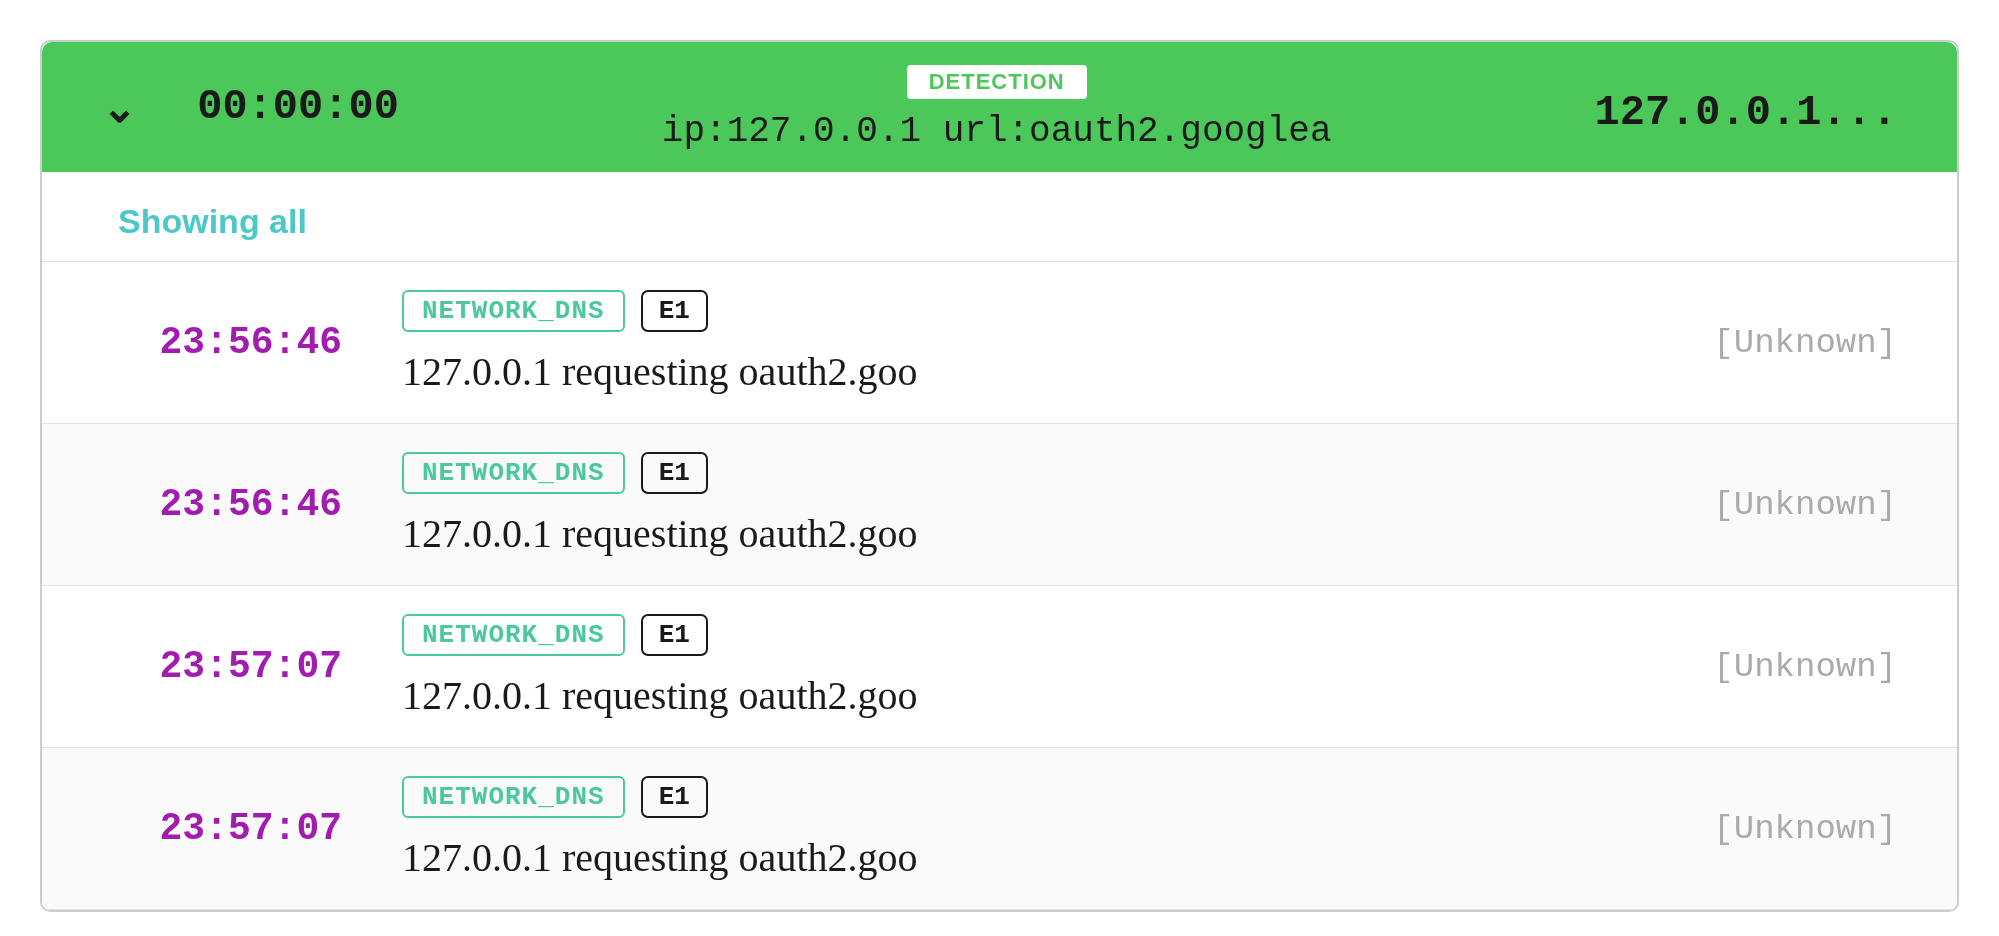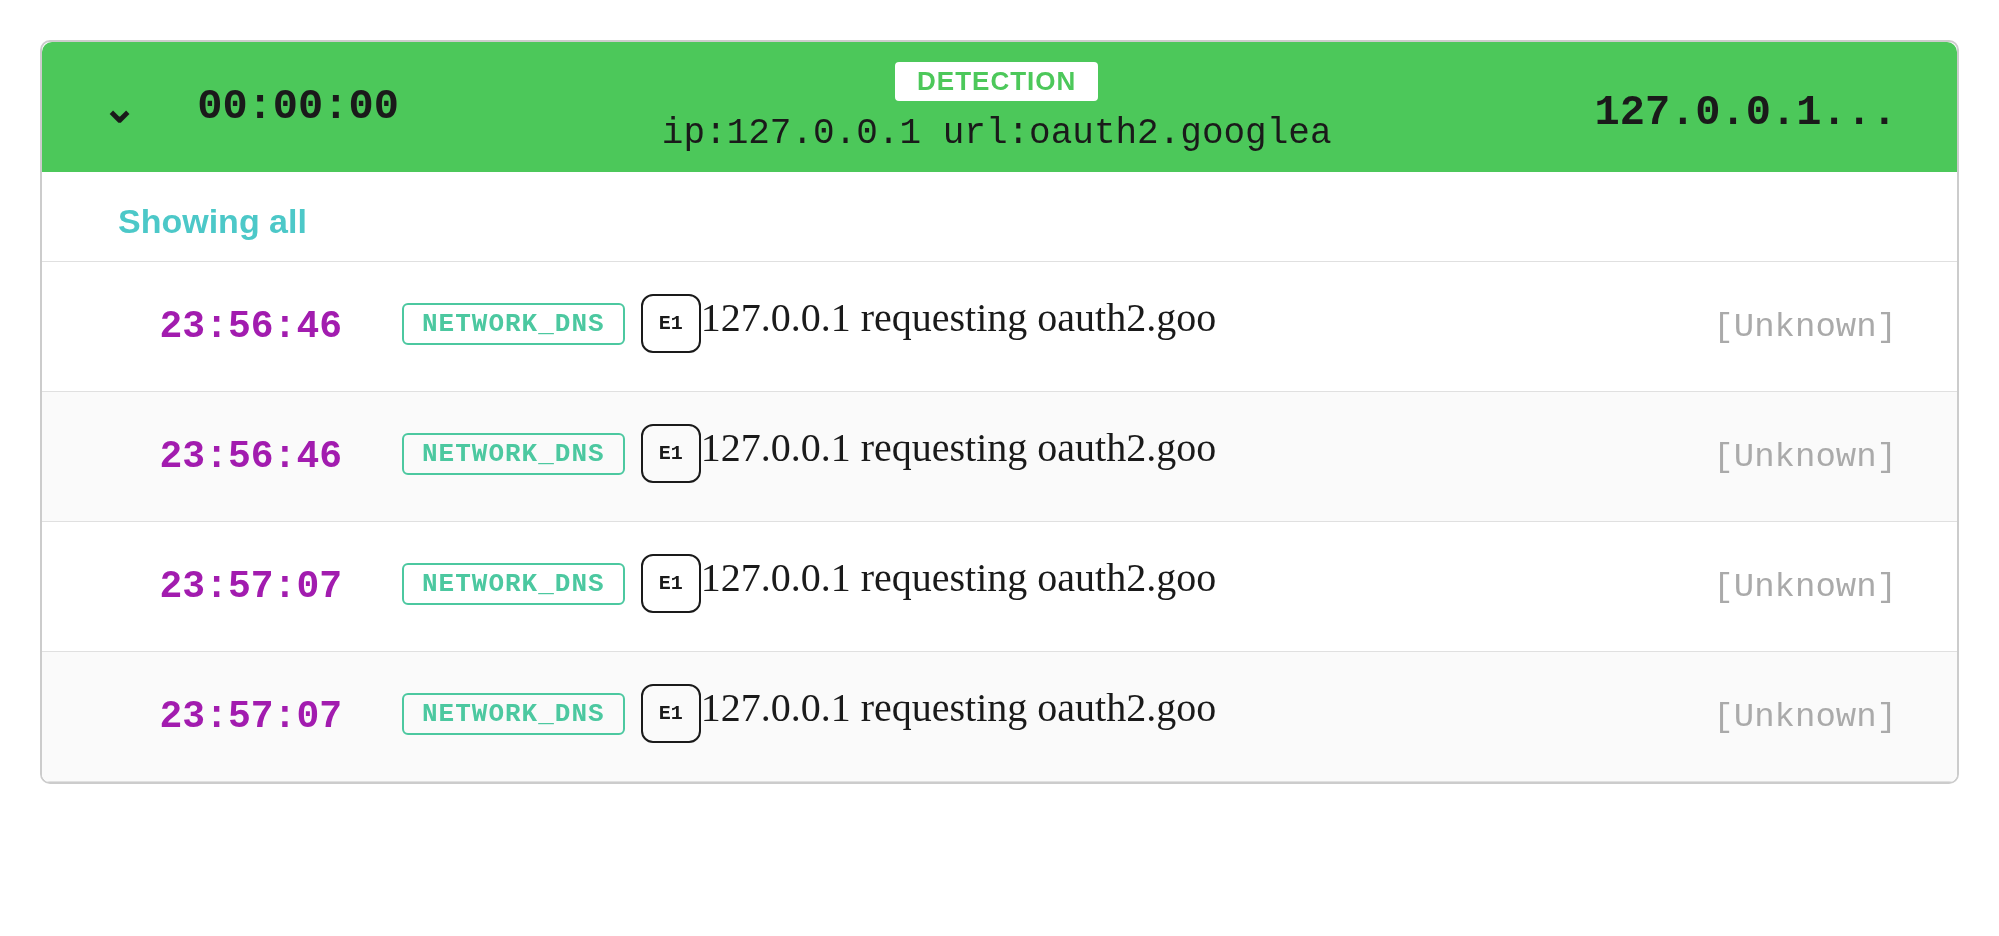--- a/index.html
+++ b/index.html
@@ -49,21 +49,21 @@
       align-items: center;
       flex: 1;
     }
 
     .detection-badge {
       background: #fff;
       color: #4cc85a;
       border: 2px solid #4cc85a;
       border-radius: 6px;
       padding: 4px 22px;
-      font-size: 26px;
+      font-size: 22px;
       font-weight: 700;
       letter-spacing: 1px;
       margin-bottom: 10px;
       font-family: Arial, sans-serif;
     }
 
     .header-meta {
       font-size: 36px;
       color: #1a1a1a;
       font-family: Liberation Mono, monospace;
@@ -127,22 +127,22 @@
       font-family: 'Courier New', Courier, monospace;
       font-weight: 600;
       min-width: 300px;
       text-align: right;
       padding-right: 60px;
     }
 
     .event-details {
       flex: 1;
       display: flex;
-      flex-direction: row;
-      gap: 0;
+      flex-direction: column;
+      gap: 10px;
     }
 
     .event-badges {
       display: flex;
       align-items: center;
       gap: 16px;
       margin-bottom: 6px;
     }
 
     .badge-network-dns {
@@ -152,23 +152,23 @@
       padding: 4px 18px;
       font-size: 26px;
       font-weight: 700;
       letter-spacing: 1px;
       font-family: 'Courier New', Courier, monospace;
     }
 
     .badge-e1 {
       border: 2.5px solid #1a1a1a;
       color: #1a1a1a;
-      border-radius: 12px;
-      padding: 16px 16px;
-      font-size: 20px;
+      border-radius: 7px;
+      padding: 4px 16px;
+      font-size: 26px;
       font-weight: 700;
       font-family: 'Courier New', Courier, monospace;
     }
 
     .event-description {
       font-size: 40px;
       color: #1a1a1a;
       font-family: Liberation Serif, serif;
     }
 

